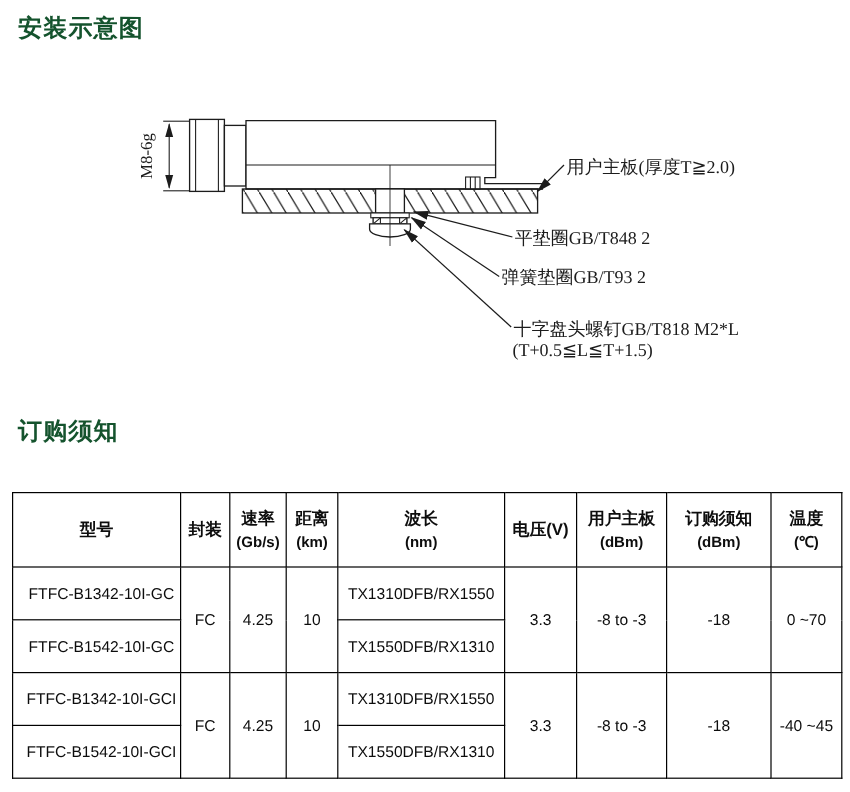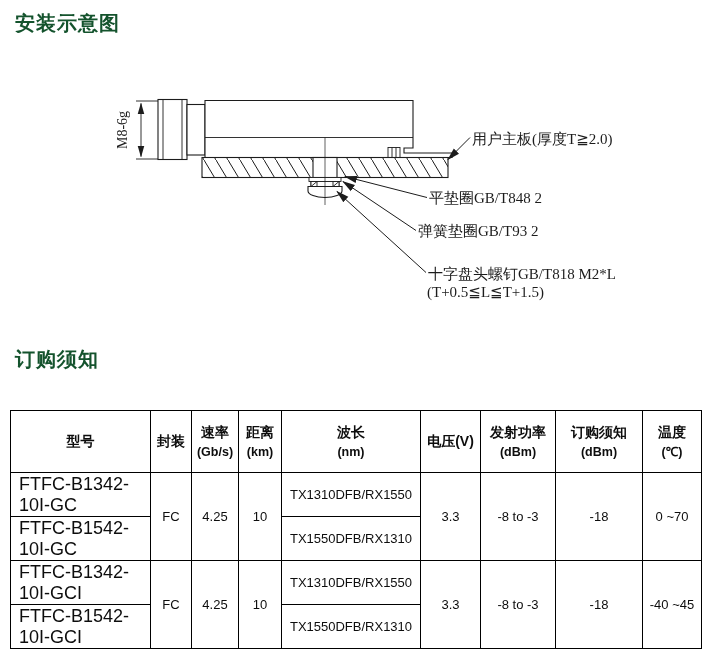--- a/index.html
+++ b/index.html
@@ -29,21 +29,21 @@
   }
   table.order th,table.order td{
     border:1px solid #000;text-align:center;vertical-align:middle;
     padding:0;color:#0d0d0d;overflow:hidden;
   }
   table.order thead tr{height:62px;}
   table.order tbody tr{height:44px;}
   table.order th{font-size:14px;font-weight:bold;line-height:1.45;}
   table.order th .sub{display:block;font-size:12.5px;font-weight:bold;}
   table.order td{font-size:13px;}
-  table.order td.model{text-align:left;padding-left:8px;font-size:18px;margin-top:23px;}
+  table.order td.model{text-align:center;padding-left:8px;font-size:13px;margin-top:23px;}
 </style>
 </head>
 <body>
 
 <div class="section-title" id="title-install">安装示意图</div>
 
 <svg id="diagram-svg" width="708" height="335" viewBox="0 0 708 335">
   <defs>
     <pattern id="hatch" patternUnits="userSpaceOnUse" width="12" height="20">
       <line x1="0" y1="0" x2="12" y2="20" stroke="#1c1c1c" stroke-width="1"></line>
@@ -127,21 +127,21 @@
       <col style="width:59px">
   </colgroup>
   <thead>
     <tr>
       <th><span>型号</span><span class="sub"></span></th>
       <th><span>封装</span><span class="sub"></span></th>
       <th><span>速率</span><span class="sub">(Gb/s)</span></th>
       <th><span>距离</span><span class="sub">(km)</span></th>
       <th><span>波长</span><span class="sub">(nm)</span></th>
       <th><span>电压(V)</span><span class="sub"></span></th>
-      <th><span>发射功率</span><span class="sub">(dBm)</span></th>
+      <th><span>用户主板</span><span class="sub">(dBm)</span></th>
       <th><span>订购须知</span><span class="sub">(dBm)</span></th>
       <th><span>温度</span><span class="sub">(℃)</span></th>
     </tr>
   </thead>
   <tbody>
     <tr>
       <td class="model">FTFC-B1342-10I-GC</td>
       <td rowspan="2">FC</td>
       <td rowspan="2">4.25</td>
       <td rowspan="2">10</td>

